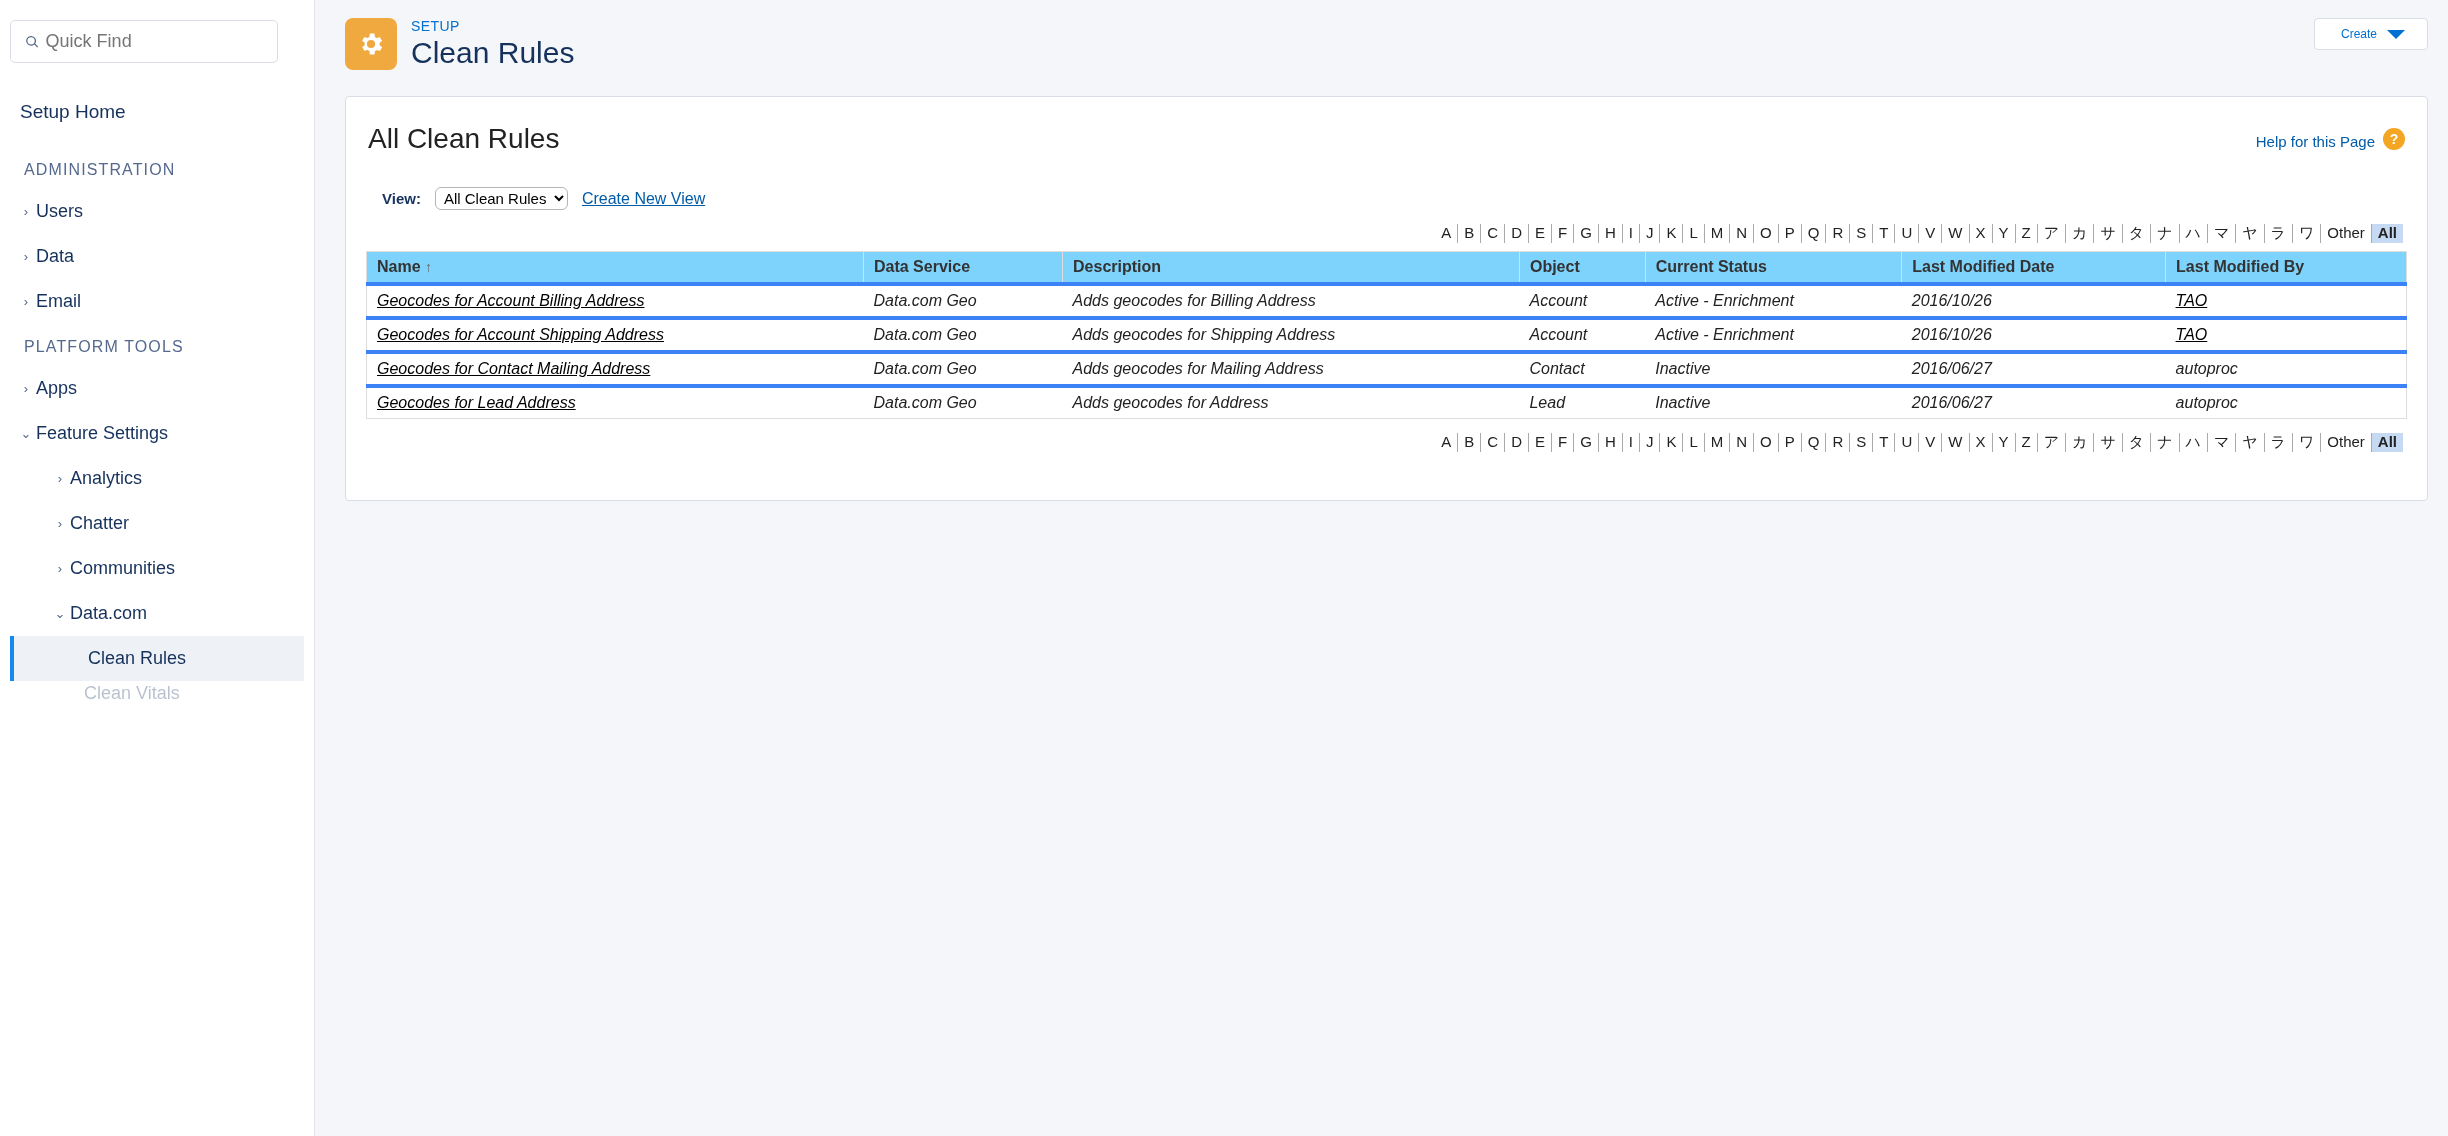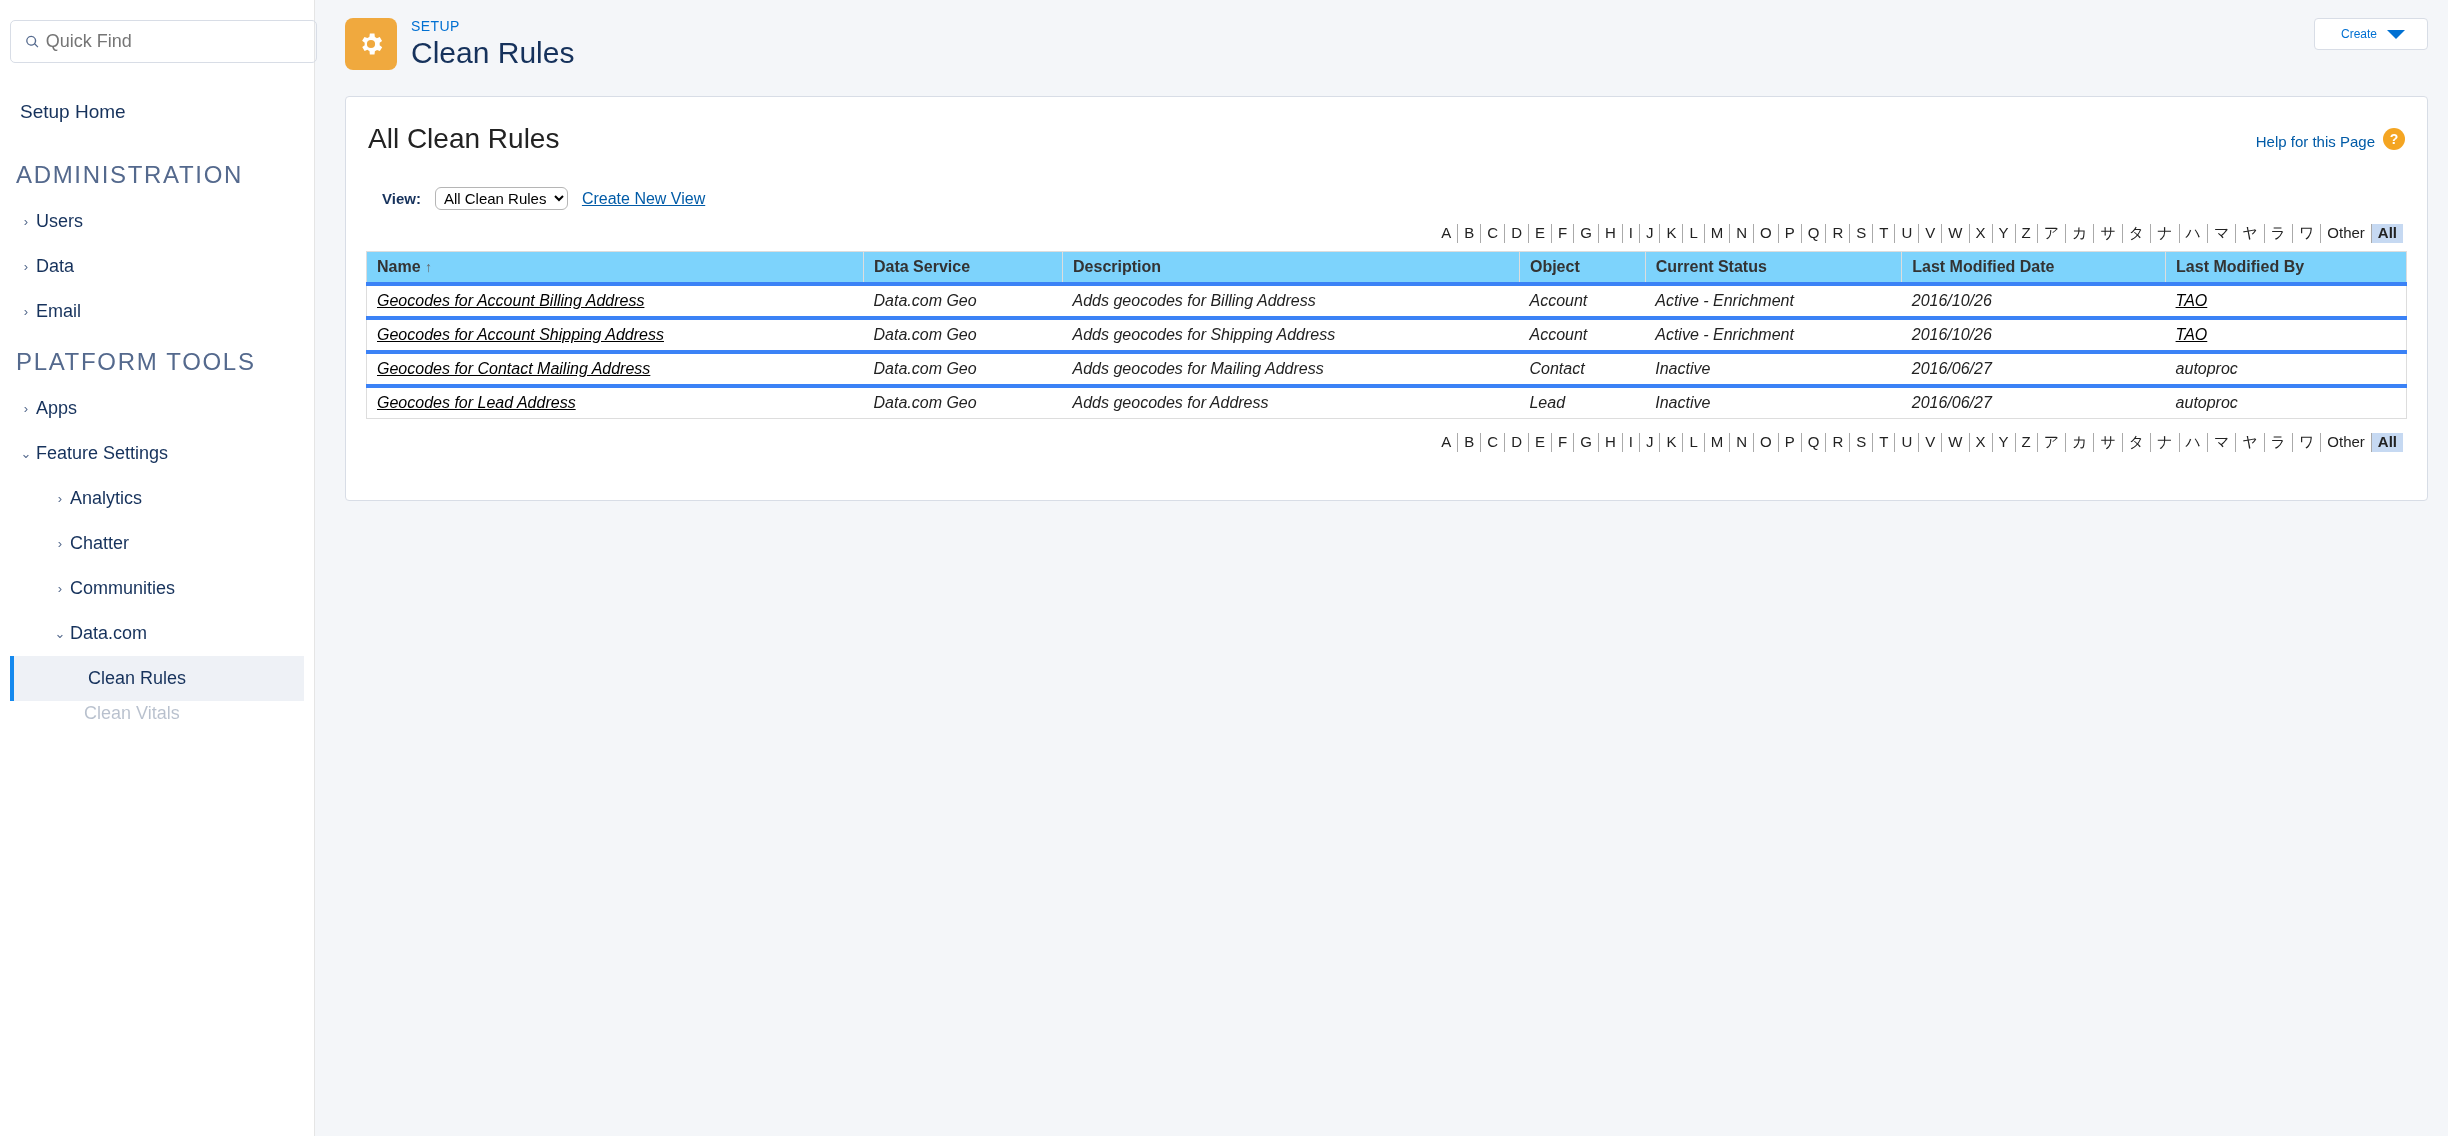--- a/index.html
+++ b/index.html
@@ -21,41 +21,42 @@
   flex-shrink: 0;
 }
 .search-box {
   display: flex;
   align-items: center;
   border: 1px solid #d8dde6;
   border-radius: 5px;
   padding: 10px 14px;
   margin: 0 0 30px 0;
   color: #54698d;
-  width: 307px;
+  width: 268px;
 }
 .search-box svg { width: 16px; height: 16px; fill: #54698d; margin-right: 6px; }
 .search-box input {
   border: none;
   outline: none;
   font-size: 18px;
   color: #54698d;
   width: 100%;
   background: transparent;
 }
 .setup-home {
   font-size: 19px;
   color: #16325c;
   padding: 8px 10px 24px 10px;
 }
 .section-head {
-  font-size: 24px;
+  font-size: 16px;
   letter-spacing: 0.07em;
   color: #54698d;
   padding: 14px 0 10px 6px;
+  margin-left: 8px;
 }
 .nav-item {
   display: flex;
   align-items: center;
   font-size: 18px;
   color: #16325c;
   padding: 12px 6px;
   cursor: pointer;
 }
 .chev {

